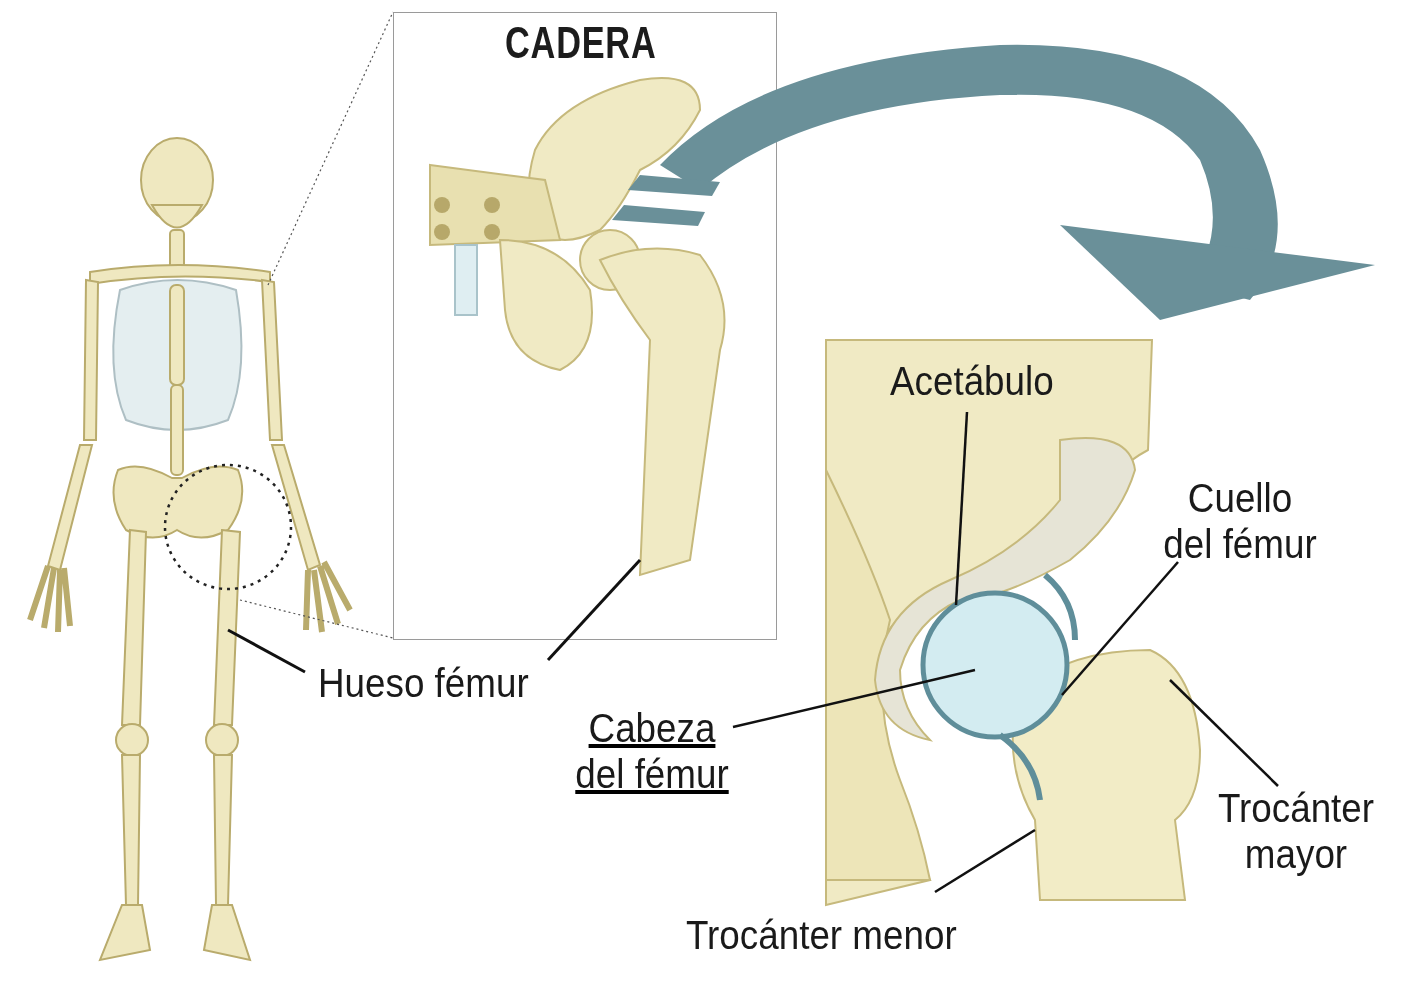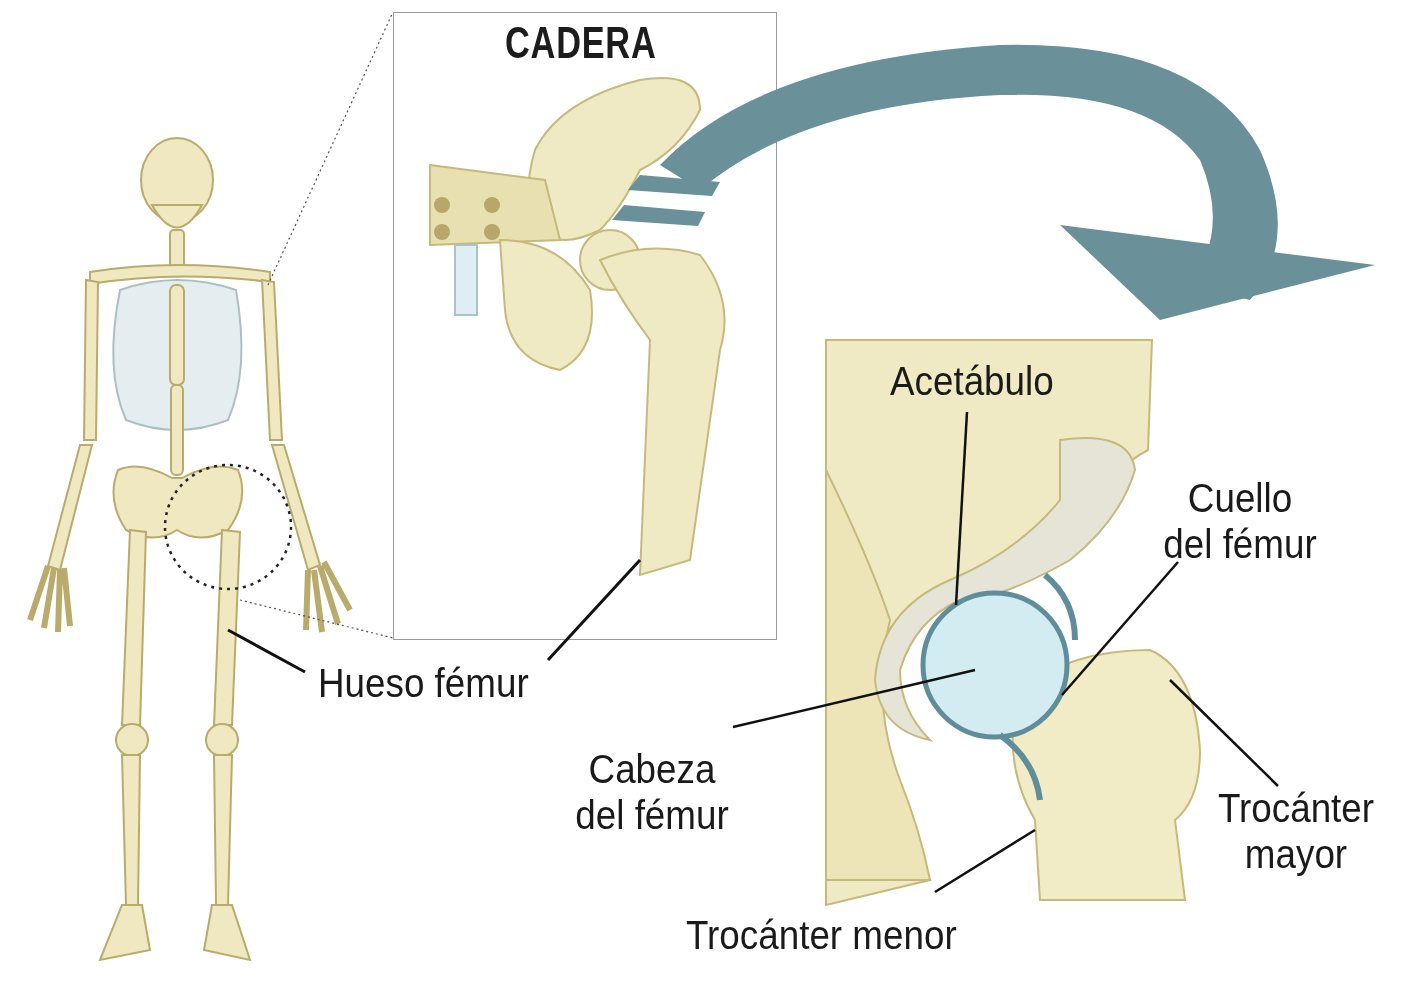--- a/index.html
+++ b/index.html
@@ -119,21 +119,21 @@
 
 <div class="label" style="left:318px; top:660px;">Hueso fémur</div>
 
 <div class="label" style="left:890px; top:358px;">Acetábulo</div>
 
 <div style="position:absolute; left:1140px; top:475px; width:200px;">
   <div class="label center" style="position:relative; width:200px; text-align:center;">Cuello</div>
   <div class="label center" style="position:relative; width:200px; text-align:center;">del fémur</div>
 </div>
 
-<div style="position:absolute; left:552px; top:746px; width:200px;">
+<div style="position:absolute; left:552px; top:705px; width:200px;text-decoration:underline;">
   <div class="label center" style="position:relative; width:200px; text-align:center;">Cabeza</div>
   <div class="label center" style="position:relative; width:200px; text-align:center;">del fémur</div>
 </div>
 
 <div style="position:absolute; left:1191px; top:785px; width:210px;">
   <div class="label center" style="position:relative; width:210px; text-align:center;">Trocánter</div>
   <div class="label center" style="position:relative; width:210px; text-align:center;">mayor</div>
 </div>
 
 <div class="label" style="left:686px; top:912px;">Trocánter menor</div>

